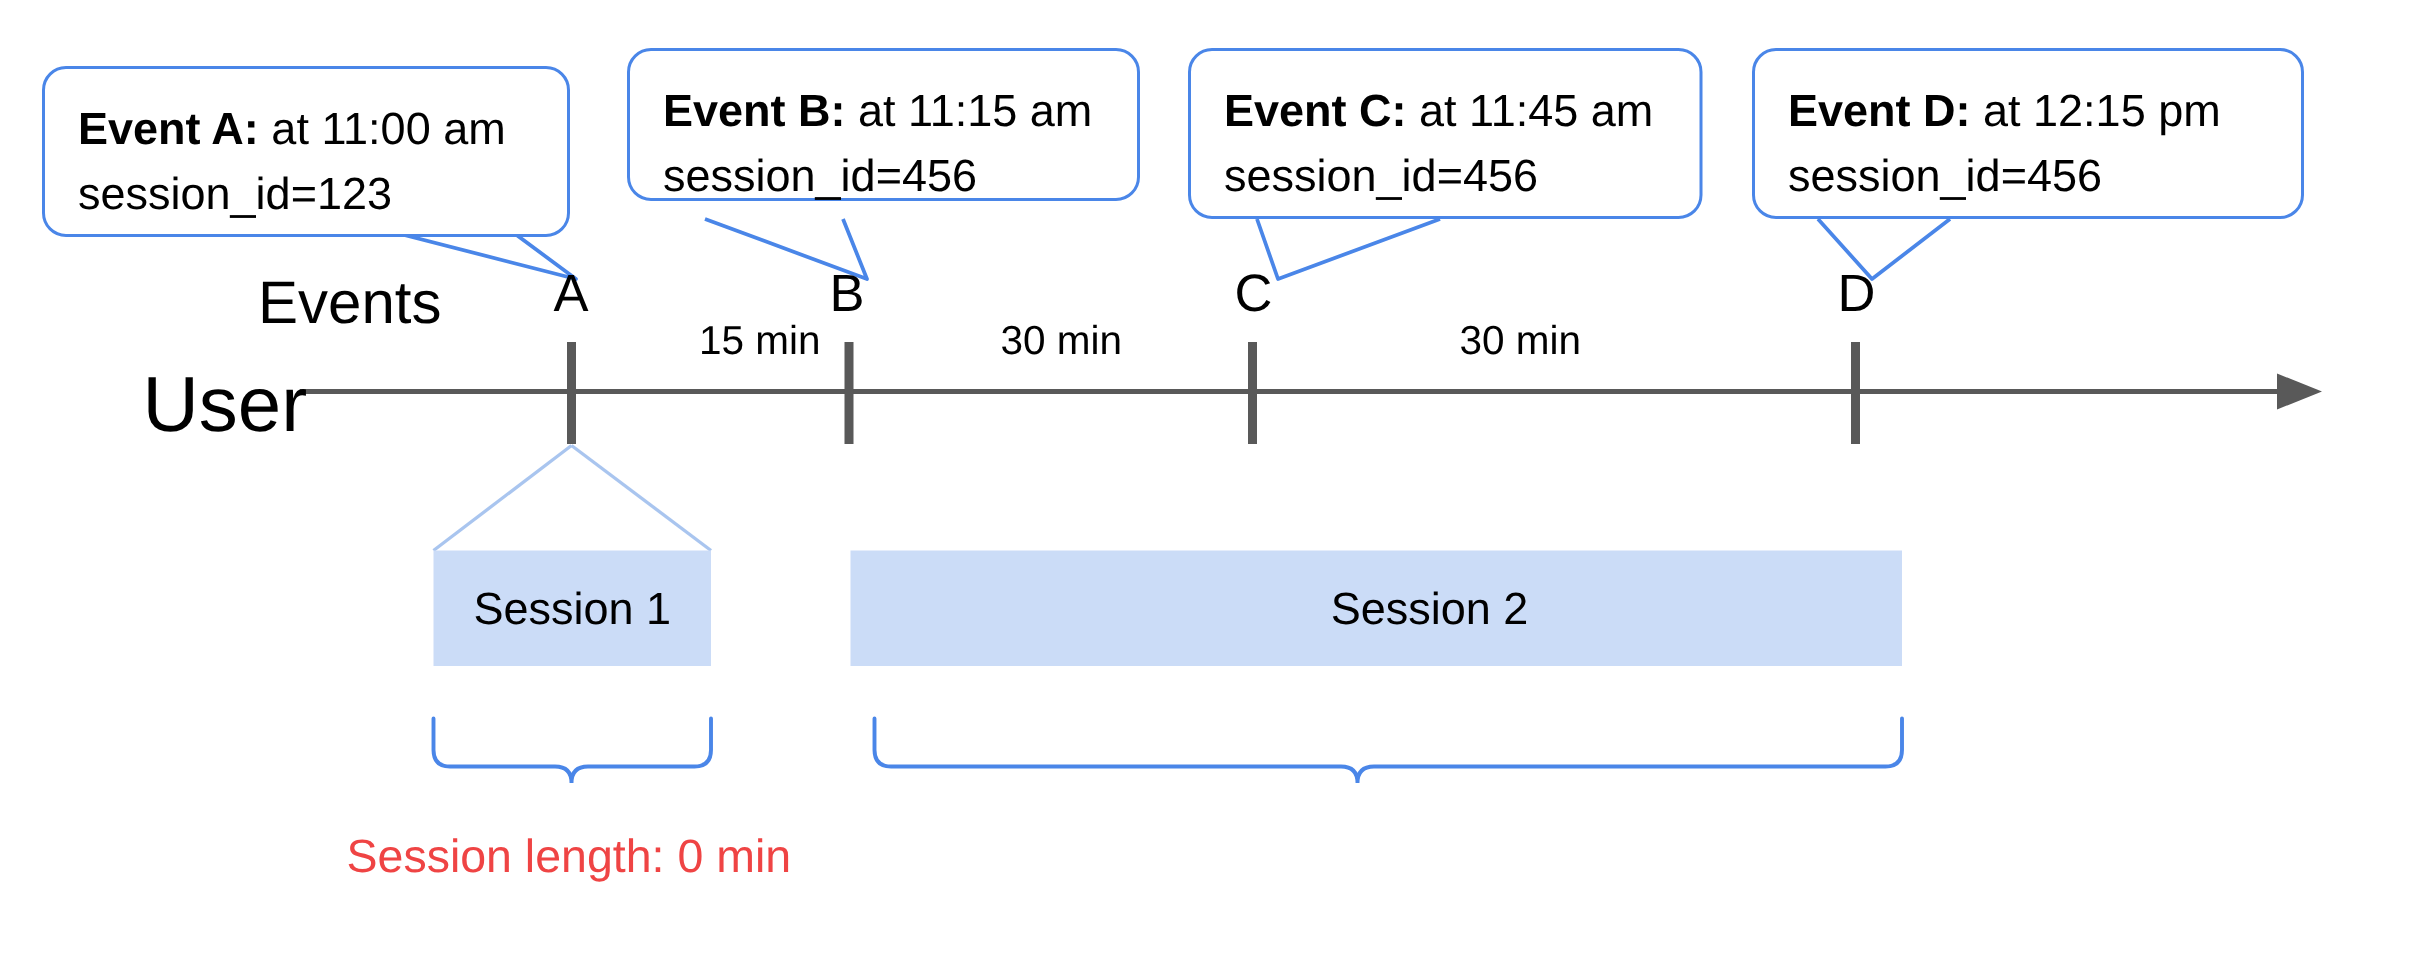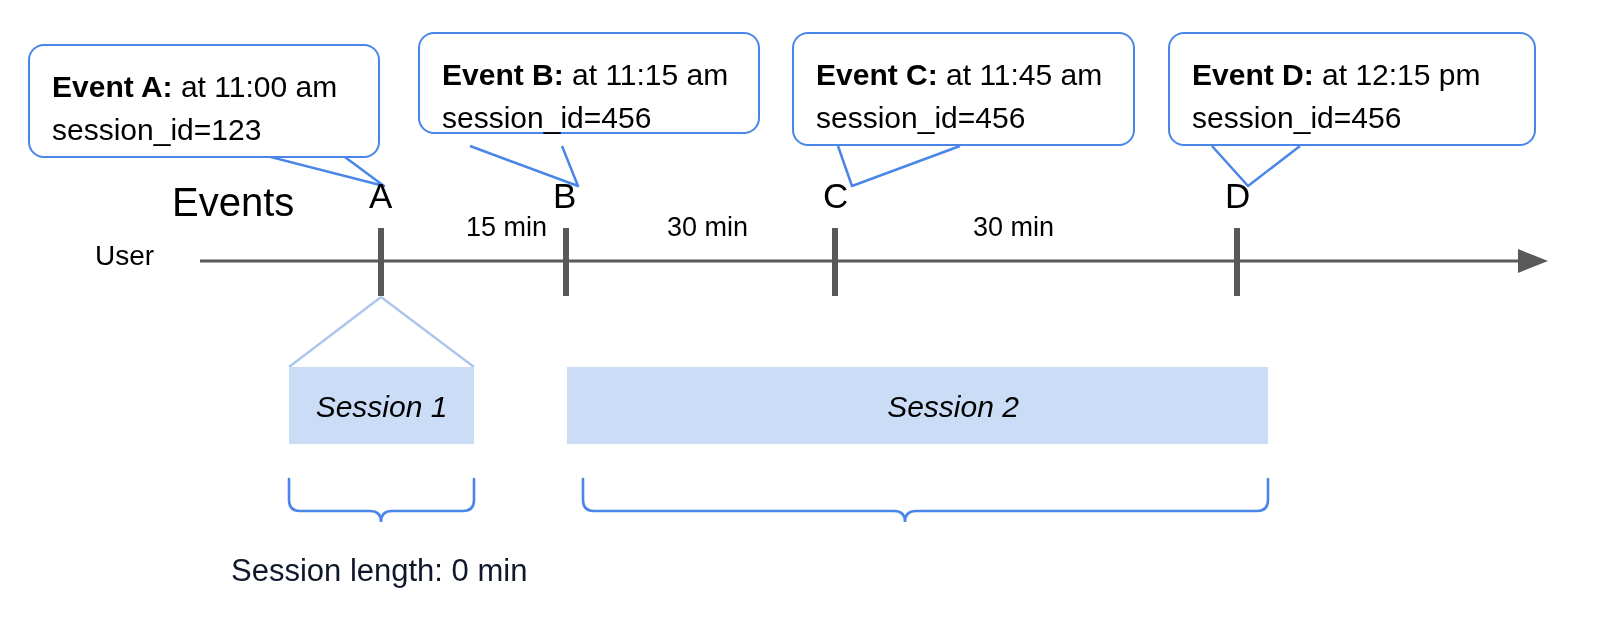--- a/index.html
+++ b/index.html
@@ -52,34 +52,33 @@
   .event-letter {
     font-size: 35px;
   }
   .gap-label {
     font-size: 27px;
   }
   .row-label-events {
     font-size: 40px;
   }
   .row-label-user {
-    font-size: 28px;
+    font-size: 52px;
   }
   .session-label {
     position: absolute;
     font-size: 30px;
     color: #000000;
     white-space: nowrap;
     z-index: 4;
-    font-style: italic;
   }
   .length-label {
     position: absolute;
     font-size: 31px;
-    color: #0f172a;
+    color: #ef4444;
     white-space: nowrap;
     z-index: 4;
   }
 </style>
 </head>
 <body>
 
 <div id="stage">
 
   <svg id="vector-layer" viewBox="0 0 1614 642">

